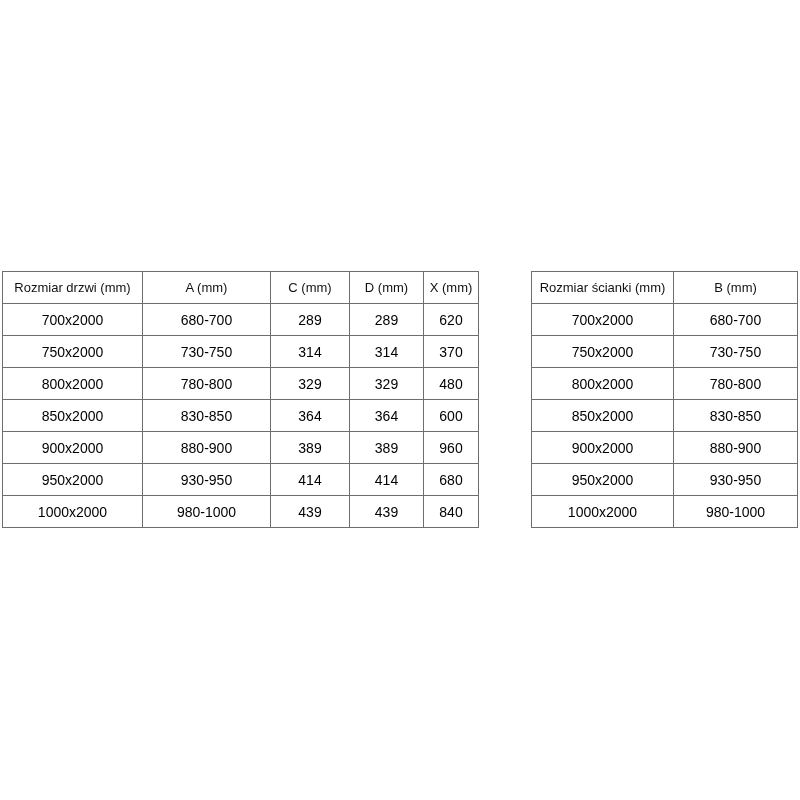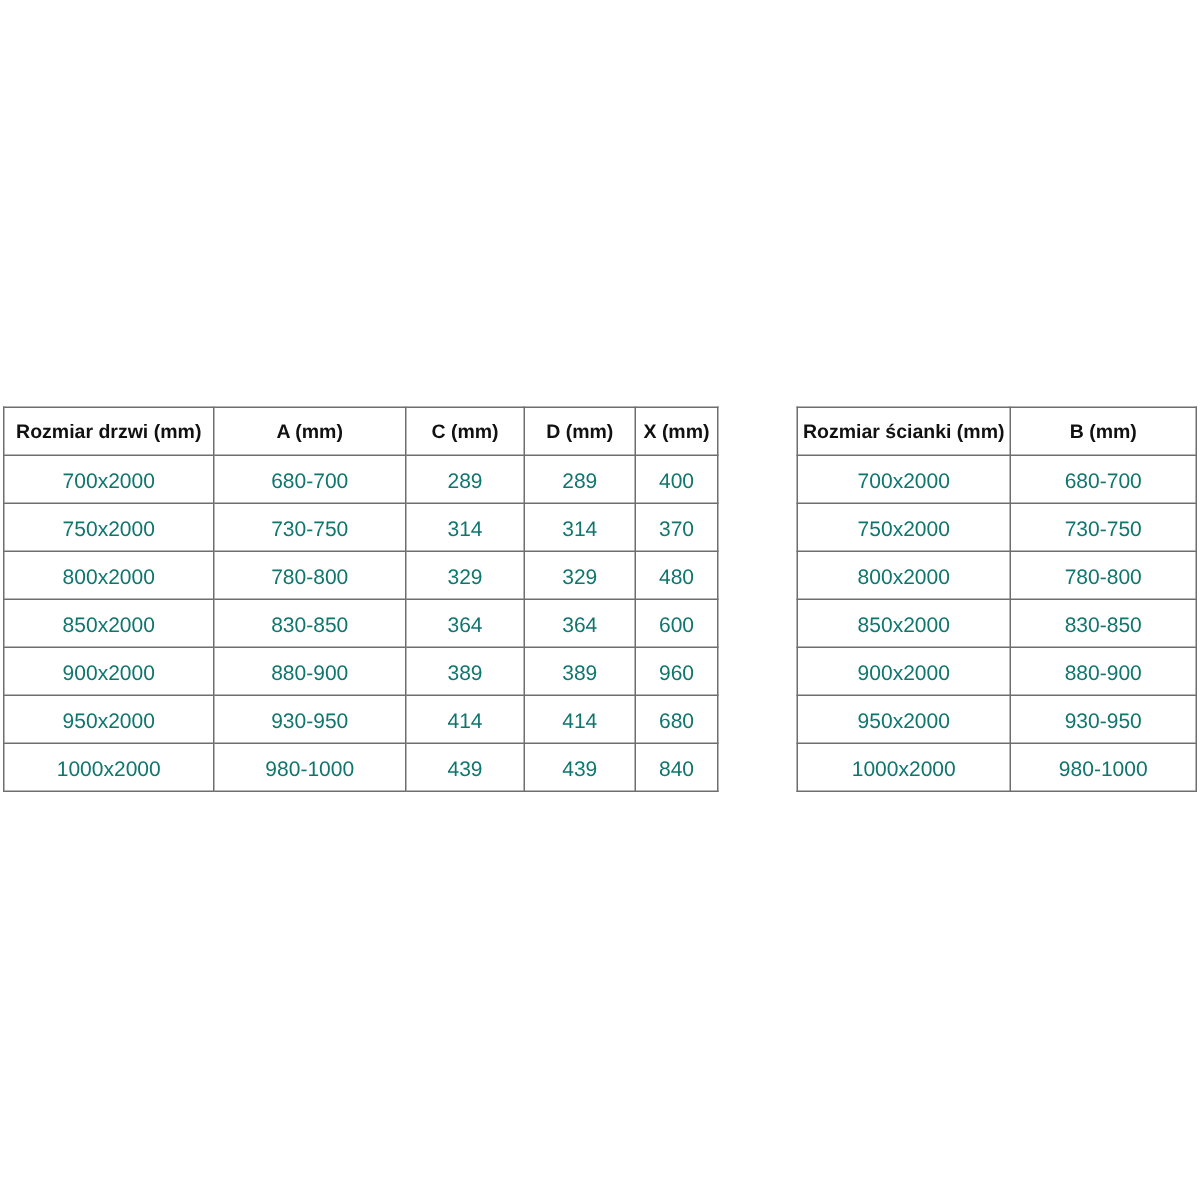--- a/index.html
+++ b/index.html
@@ -27,28 +27,28 @@
   .spec-table td {
     border: 1px solid #6e6e6e;
     text-align: center;
     vertical-align: middle;
     padding: 0;
     height: 31px;
     white-space: nowrap;
     overflow: hidden;
   }
   .spec-table th {
-    font-weight: bold;
+    font-weight: normal;
     font-size: 13px;
     color: #111111;
   }
   .spec-table td {
     font-weight: normal;
     font-size: 14px;
-    color: #0f766e;
+    color: #000000;
   }
   .door-table { left: 2px;   top: 271px; width: 476px; }
   .wall-table { left: 531px; top: 271px; width: 266px; border-radius: 24px; }
 </style>
 </head>
 <body>
 
 <div class="canvas">
 
   <table class="spec-table door-table">
@@ -67,21 +67,21 @@
           <th>D (mm)</th>
           <th>X (mm)</th>
         </tr>
       </thead>
     <tbody>
         <tr>
           <td>700x2000</td>
           <td>680-700</td>
           <td>289</td>
           <td>289</td>
-          <td>400</td>
+          <td>620</td>
         </tr>
         <tr>
           <td>750x2000</td>
           <td>730-750</td>
           <td>314</td>
           <td>314</td>
           <td>370</td>
         </tr>
         <tr>
           <td>800x2000</td>

